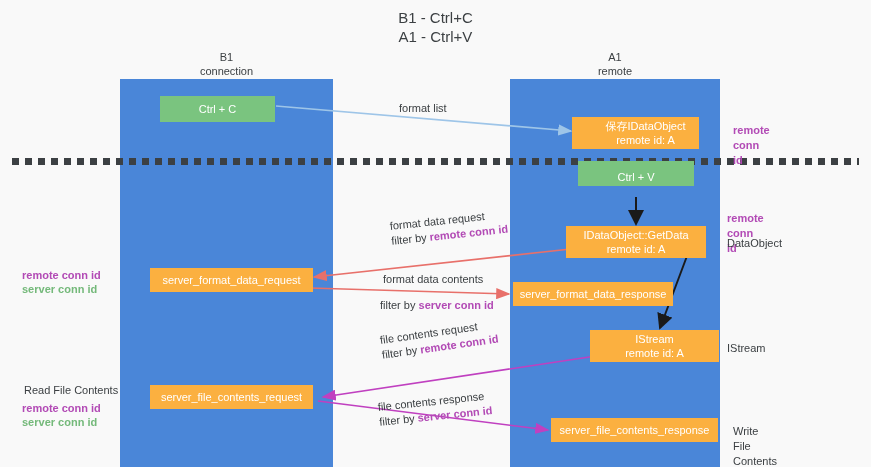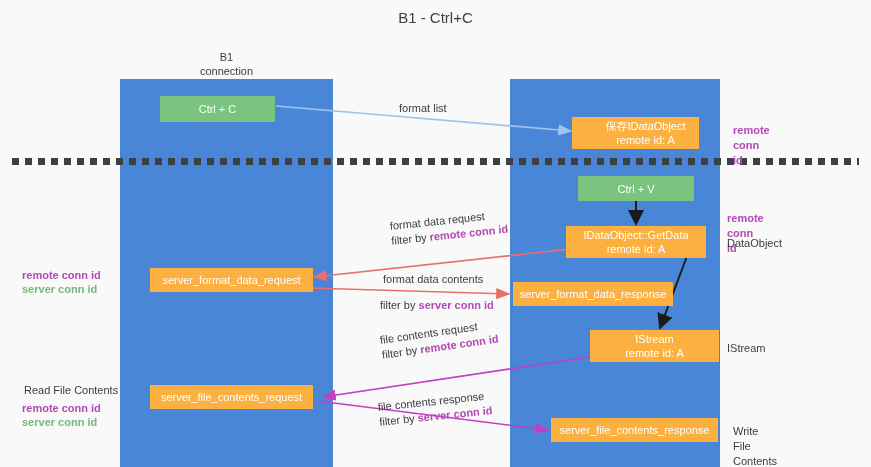--- a/index.html
+++ b/index.html
@@ -112,25 +112,30 @@
     pointer-events: none;
   }
 </style>
 </head>
 <body>
 
 <div id="canvas">
 
   <div class="title">
     <div>B1 - Ctrl+C</div>
+    <div>A1 - Ctrl+V</div>
   </div>
 
   <div class="lane-head" style="left:120px; top:50px; width:213px;">
     <span class="l1">B1</span>
     <span class="l2">connection</span>
+  </div>
+  <div class="lane-head" style="left:510px; top:50px; width:210px;">
+    <span class="l1">A1</span>
+    <span class="l2">remote</span>
   </div>
 
   <div class="lane lane-b1"></div>
   <div class="lane lane-a1"></div>
 
   <svg class="edges" viewBox="0 0 871 467">
     <defs>
       <marker id="ar-blue" markerWidth="9" markerHeight="7" refX="8" refY="3.5" orient="auto">
         <polygon points="0 0, 9 3.5, 0 7" fill="#9ec5e8"></polygon>
       </marker>
@@ -164,21 +169,21 @@
 
   <div class="node green" style="left:160px; top:96px; width:115px; height:26px;">
     <span>Ctrl + C</span>
   </div>
 
   <div class="node orange" style="left:572px; top:117px; width:127px; height:32px;padding-left:24px;">
     <span>保存IDataObject</span>
     <span class="sub">remote id: A</span>
   </div>
 
-  <div class="node green" style="left:578px; top:176px; width:116px; height:25px;">
+  <div class="node green" style="left:578px; top:161px; width:116px; height:25px;justify-content:flex-end;">
     <span>Ctrl + V</span>
   </div>
 
   <div class="node orange" style="left:566px; top:226px; width:140px; height:32px;">
     <span>IDataObject::GetData</span>
     <span class="sub">remote id: A</span>
   </div>
 
   <div class="node orange" style="left:150px; top:268px; width:163px; height:24px;">
     <span>server_format_data_request</span>

